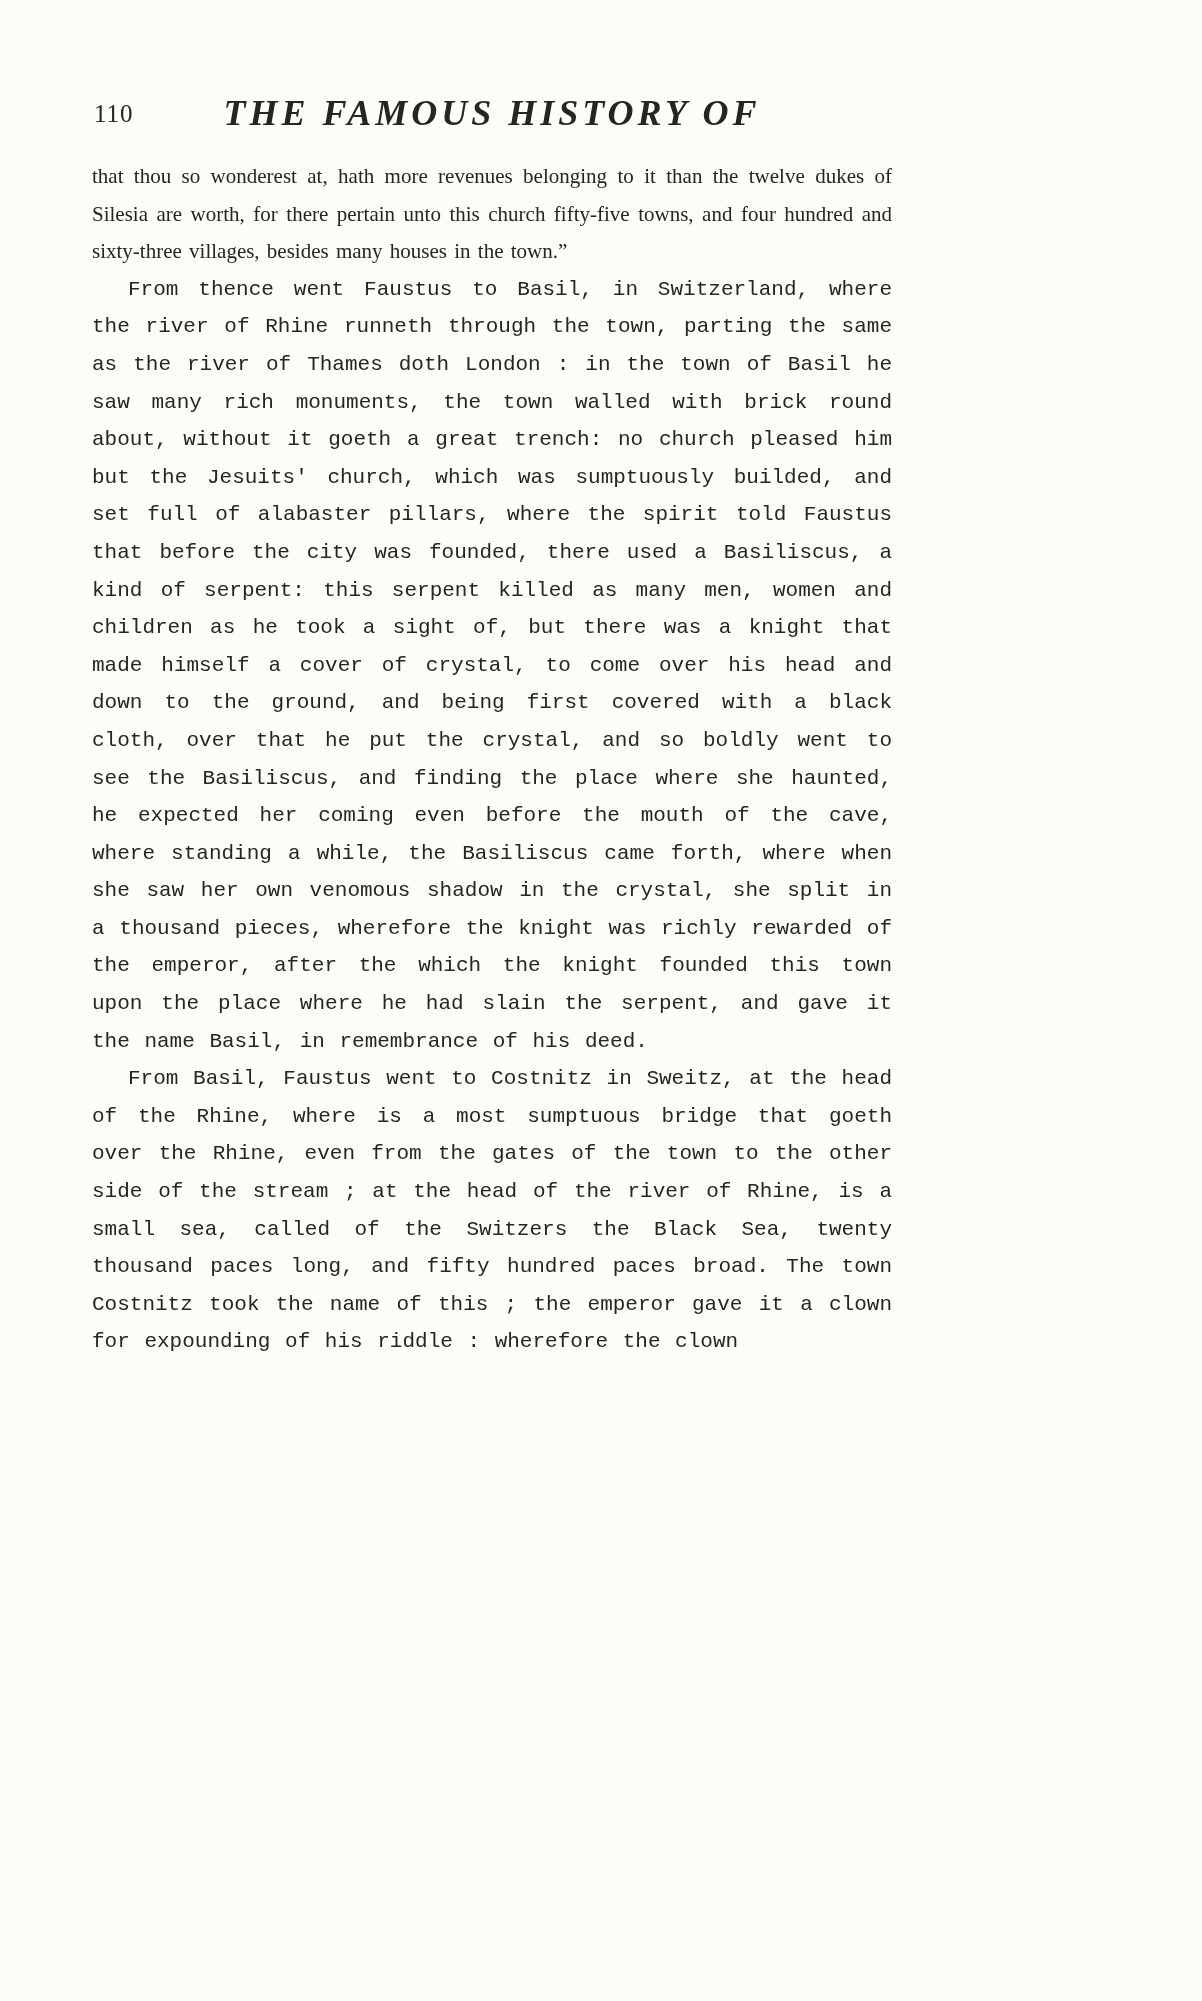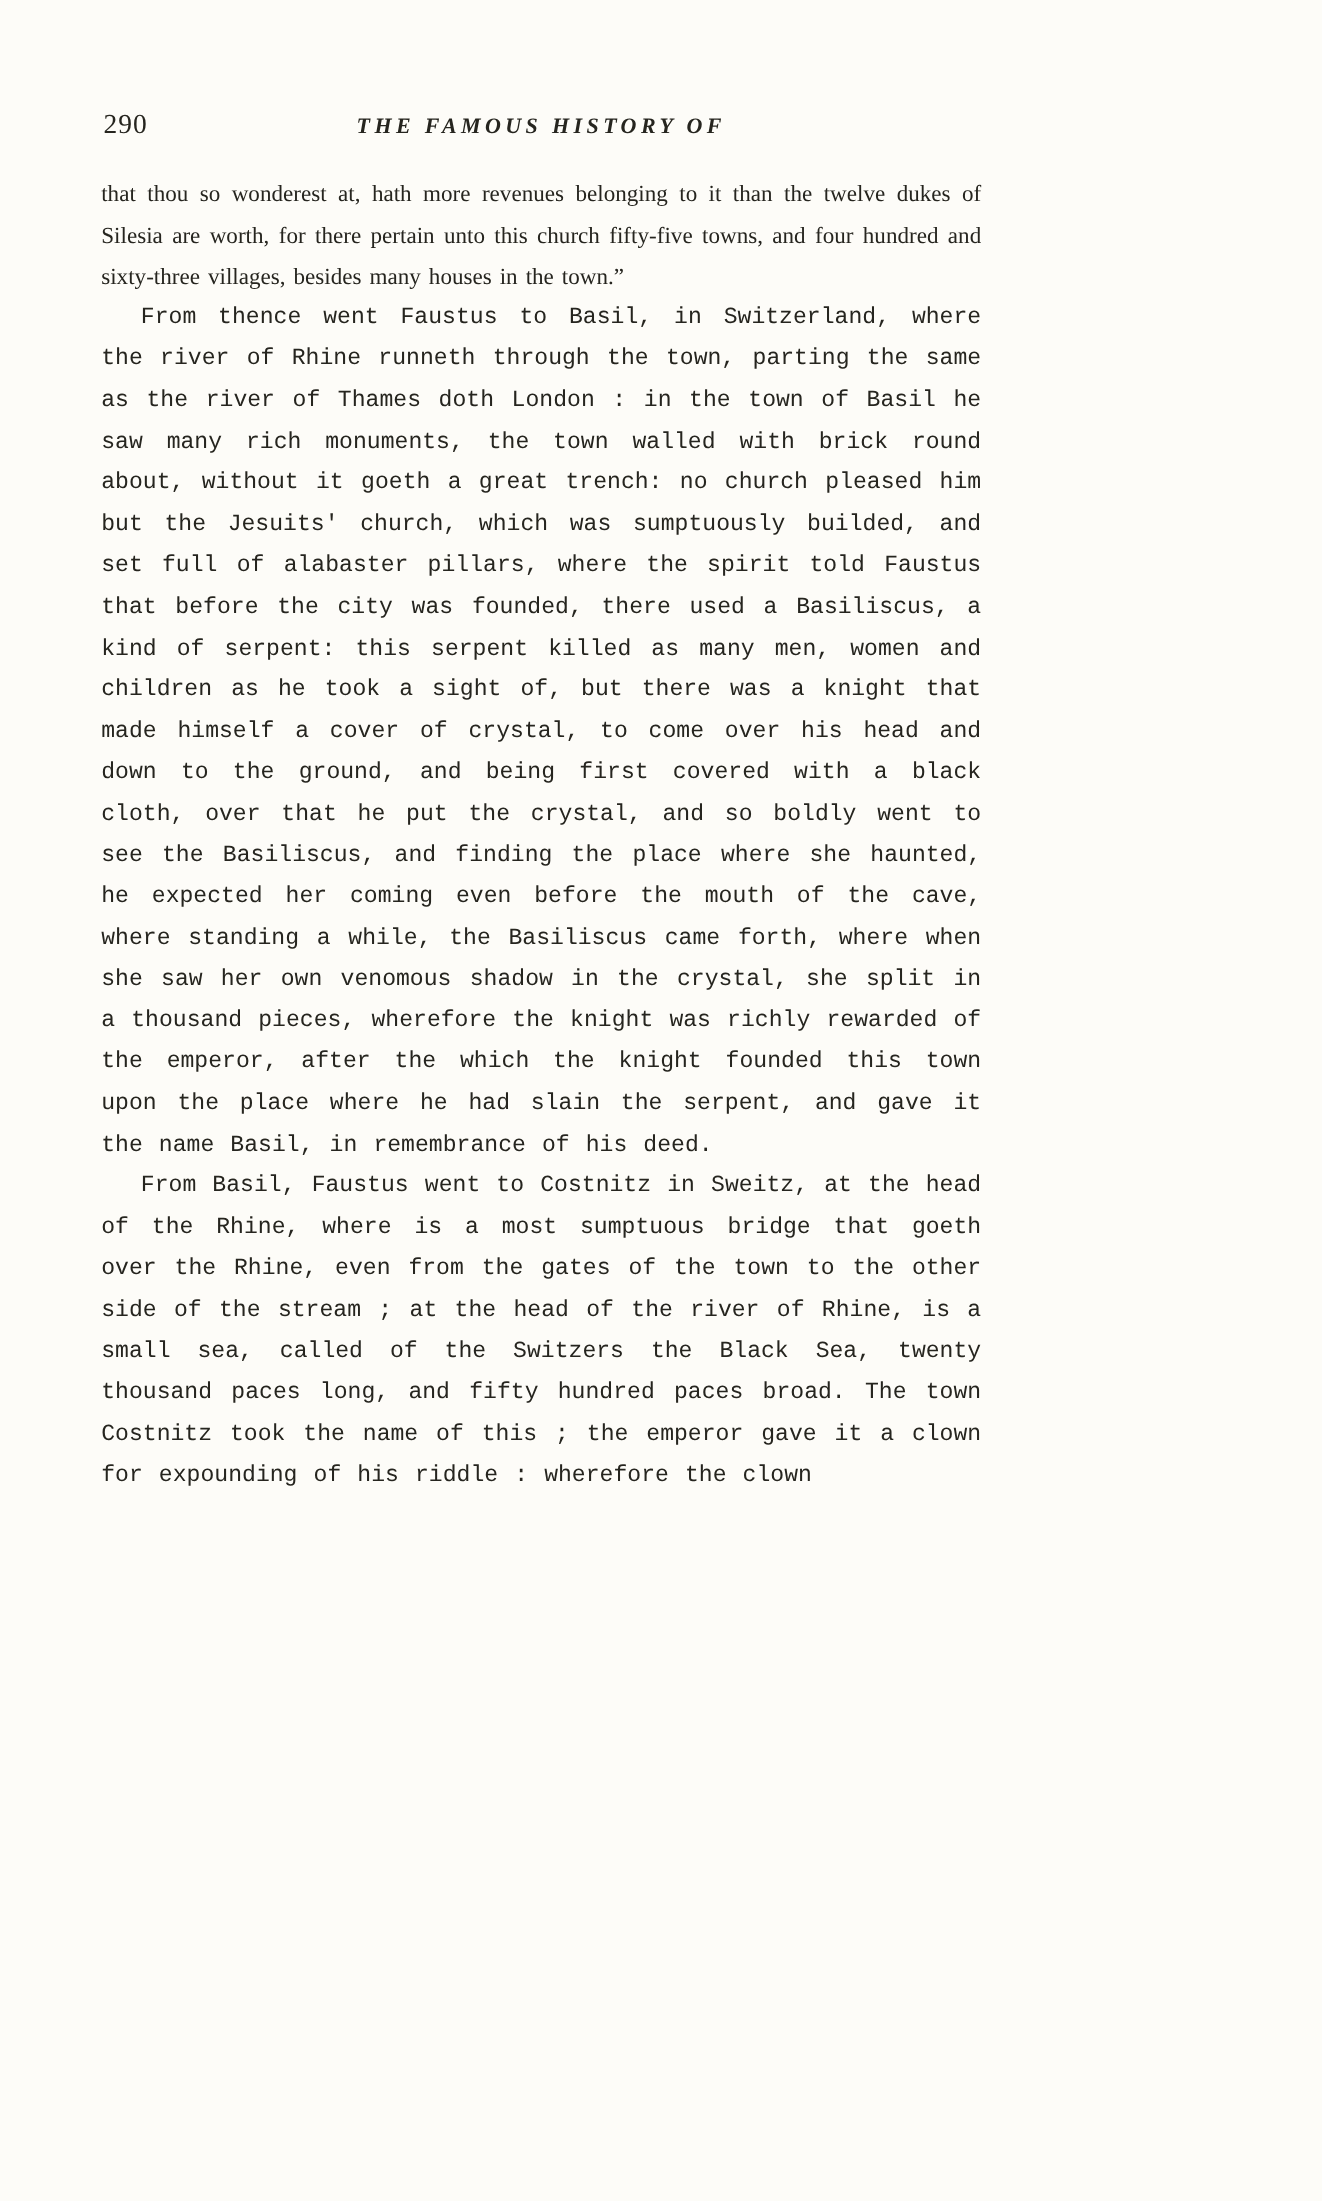--- a/index.html
+++ b/index.html
@@ -32,26 +32,26 @@
     left: 2px;
     top: 8px;
     font-family: "Liberation Serif", serif;
     font-size: 25px;
     letter-spacing: 1px;
   }
   .running-title {
     position: absolute;
     left: 0;
     right: 0;
-    top: 12px;
+    top: 0;
     text-align: center;
     font-family: "Liberation Serif", serif;
     font-style: italic;
     font-weight: bold;
-    font-size: 20px;
+    font-size: 36px;
     letter-spacing: 4px;
     white-space: nowrap;
   }
   .body-text {
     font-family: "Liberation Serif", serif;
     font-size: 21px;
     line-height: 37.6px;
     text-align: justify;
     word-spacing: 2px;
   }
@@ -63,21 +63,21 @@
     font-family: Liberation Mono, monospace;
   }
 </style>
 </head>
 <body>
 
 <div class="page">
   <div class="content">
 
     <div class="page-header">
-      <span class="page-number">290</span>
+      <span class="page-number">110</span>
       <span class="running-title">THE FAMOUS HISTORY OF</span>
     </div>
 
     <div class="body-text">
       <p class="para">that thou so wonderest at, hath more revenues belonging to it than the twelve dukes of Silesia are worth, for there pertain unto this church fifty-five towns, and four hundred and sixty-three villages, besides many houses in the town.”</p>
       <p class="para indent">From thence went Faustus to Basil, in Switzerland, where the river of Rhine runneth through the town, parting the same as the river of Thames doth London : in the town of Basil he saw many rich monuments, the town walled with brick round about, without it goeth a great trench: no church pleased him but the Jesuits' church, which was sumptuously builded, and set full of alabaster pillars, where the spirit told Faustus that before the city was founded, there used a Basiliscus, a kind of serpent: this serpent killed as many men, women and children as he took a sight of, but there was a knight that made himself a cover of crystal, to come over his head and down to the ground, and being first covered with a black cloth, over that he put the crystal, and so boldly went to see the Basiliscus, and finding the place where she haunted, he expected her coming even before the mouth of the cave, where standing a while, the Basiliscus came forth, where when she saw her own venomous shadow in the crystal, she split in a thousand pieces, wherefore the knight was richly rewarded of the emperor, after the which the knight founded this town upon the place where he had slain the serpent, and gave it the name Basil, in remembrance of his deed.</p>
       <p class="para indent">From Basil, Faustus went to Costnitz in Sweitz, at the head of the Rhine, where is a most sumptuous bridge that goeth over the Rhine, even from the gates of the town to the other side of the stream ; at the head of the river of Rhine, is a small sea, called of the Switzers the Black Sea, twenty thousand paces long, and fifty hundred paces broad. The town Costnitz took the name of this ; the emperor gave it a clown for expounding of his riddle : wherefore the clown</p>
     </div>
 
   </div>

